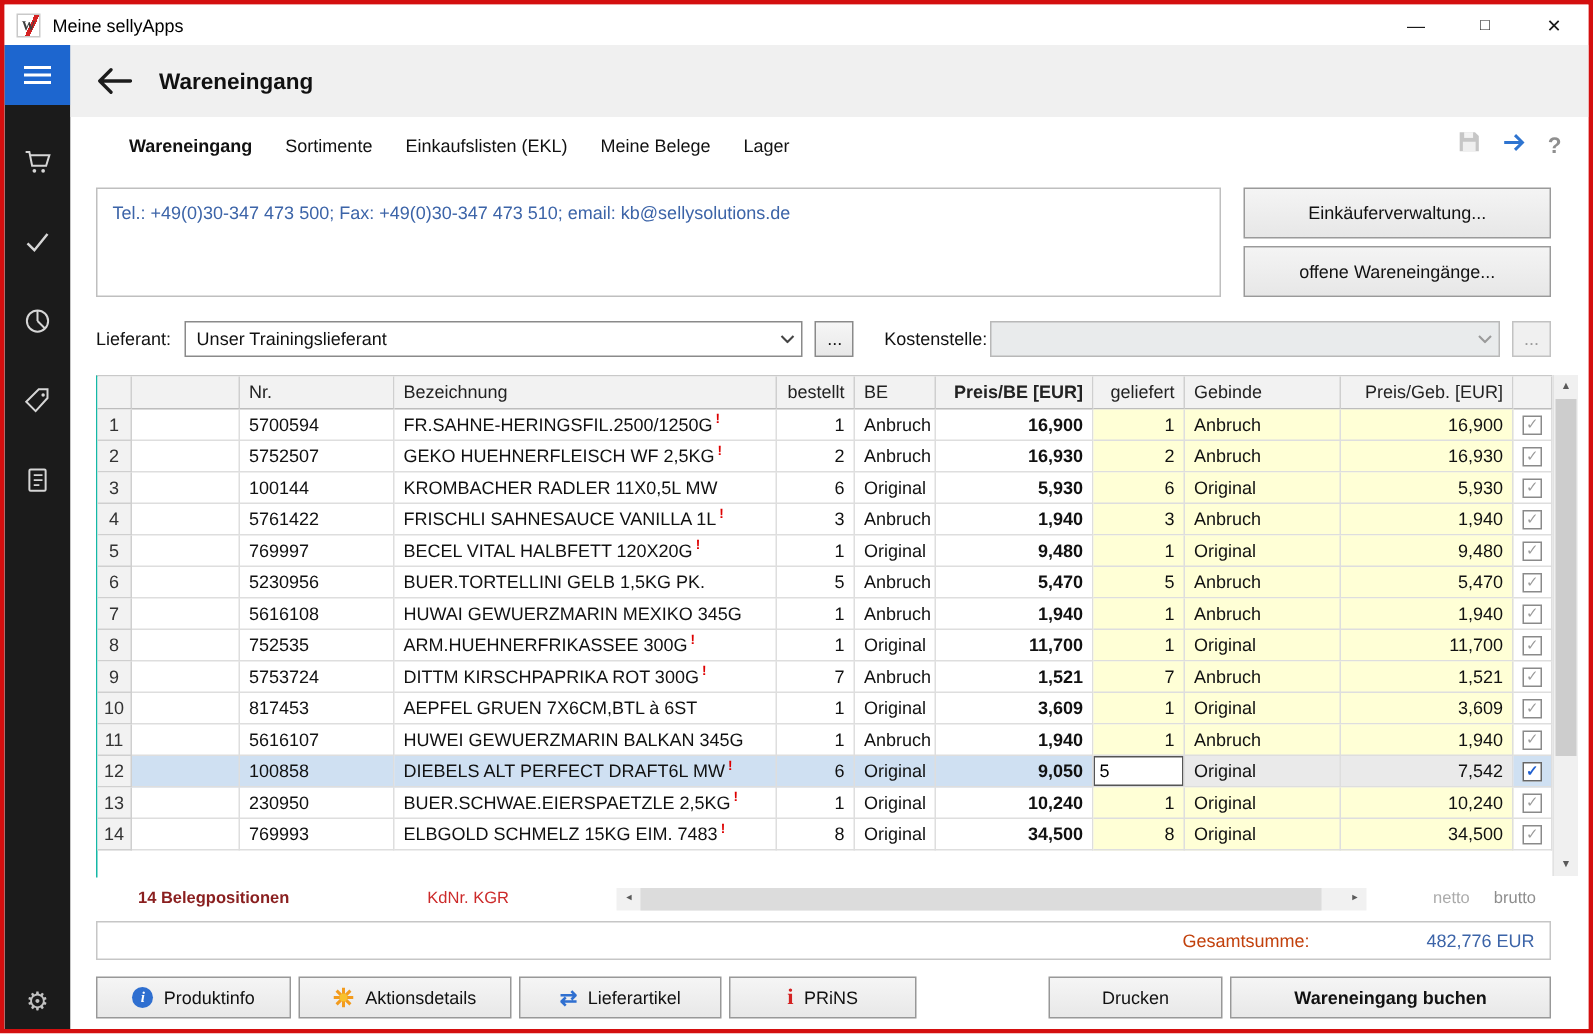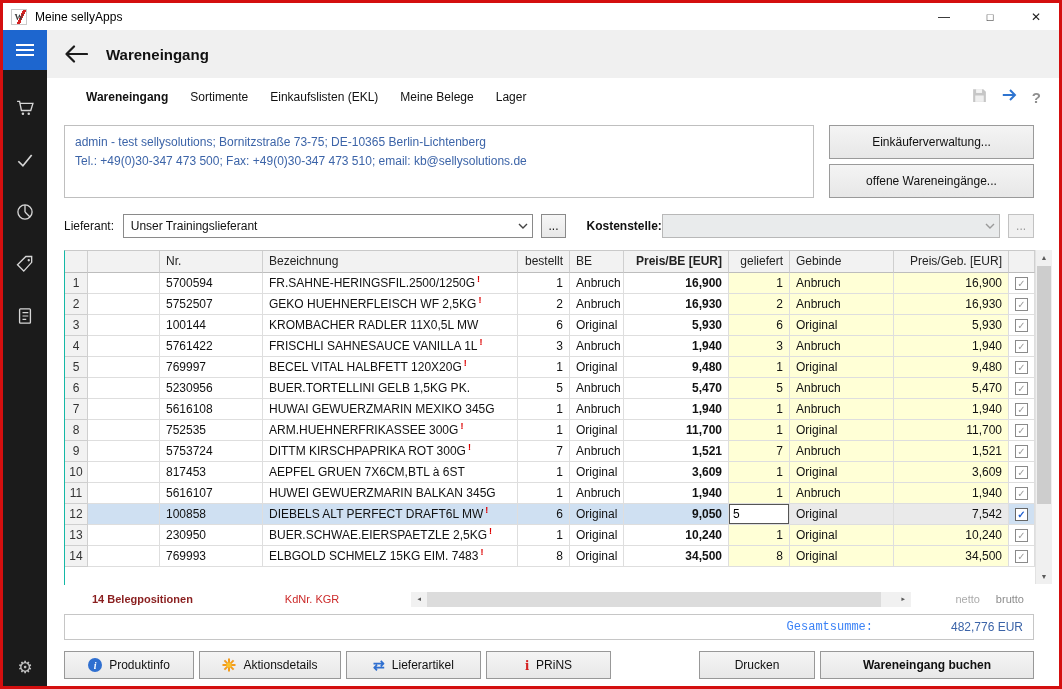--- a/index.html
+++ b/index.html
@@ -42,21 +42,21 @@
   
   .inforow{width:970px;margin-top:9px;display:flex;}
   .infobox{flex:1;box-sizing:border-box;border:1px solid #bfbfbf;background:#fff;padding:7px 10px;color:#3c64a8;font-size:12px;line-height:19px;}
   .sidebtns{width:205px;margin-left:15px;display:flex;flex-direction:column;gap:5px;}
   .sbtn{height:34px;box-sizing:border-box;border:1px solid #9a9a9a;background:linear-gradient(#f4f4f4,#e7e7e7);font-size:12px;color:#111;display:flex;align-items:center;justify-content:center;}
 
   
   .formrow{width:970px;margin-top:16px;display:flex;align-items:center;}
   .flabel{font-size:12px;color:#111;}
   .lbl-lieferant{width:64px;}
-  .lbl-kostenstelle{margin-left:20px;width:76px;font-weight:bold;}
+  .lbl-kostenstelle{margin-left:20px;width:76px;}
   .combo{width:446px;height:24px;box-sizing:border-box;border:1px solid #8a8a8a;background:#fff;display:flex;align-items:center;padding-left:7px;}
   .combo-text{flex:1;font-size:12px;color:#111;white-space:nowrap;overflow:hidden;}
   .combo-arrow{width:18px;align-self:stretch;display:flex;align-items:center;justify-content:center;}
   .combo.disabled{width:368px;background:#e9ebec;border-color:#b8b8b8;}
   .dots{width:28px;height:24px;margin-left:8px;box-sizing:border-box;border:1px solid #8a8a8a;background:linear-gradient(#f6f6f6,#e8e8e8);font-size:12px;color:#111;display:flex;align-items:center;justify-content:center;}
   .dots.disabled{color:#9a9a9a;background:#f0f0f0;border-color:#c2c2c2;}
 
   
   .tablewrap{margin-top:12px;display:flex;}
   .grid{width:970px;border-left:1px solid #14b8a6;border-top:1px solid #c9c9c9;background:#fff;}
@@ -89,21 +89,21 @@
   .kdnr{margin-left:92px;color:#cc2a2a;}
   .hscroll{margin-left:72px;width:500px;height:15px;display:flex;background:#f1f1f1;}
   .harrow{width:16px;display:flex;align-items:center;justify-content:center;font-size:6px;color:#5a5a5a;}
   .htrack{flex:1;}
   .hthumb{height:100%;width:97%;background:#dcdcdc;}
   .nb-netto{margin-left:auto;color:#ababab;}
   .nb-brutto{margin-left:16px;margin-right:10px;color:#8d8d8d;text-align:right;}
 
   
   .totalrow{width:970px;height:26px;margin-top:5px;box-sizing:border-box;border:1px solid #c6c6c6;display:flex;align-items:center;justify-content:flex-end;}
-  .total-label{font-size:12px;color:#3b82f6;font-family:Liberation Mono, monospace;}
+  .total-label{font-size:12px;color:#c2410c;}
   .total-value{min-width:150px;text-align:right;padding-right:10px;font-size:12px;color:#3c64a8;}
 
   
   .actionsrow{width:970px;margin-top:11px;display:flex;gap:5px;}
   .abtn{height:28px;box-sizing:border-box;border:1px solid #989898;background:linear-gradient(#f5f5f5,#e8e8e8);display:flex;align-items:center;justify-content:center;gap:7px;font-size:12px;color:#111;}
   .w-produktinfo{width:130px;}.w-aktionsdetails{width:142px;}.w-lieferartikel{width:135px;}.w-prins{width:125px;}
   .spacer{flex:1;}
   .w-drucken{width:116px;}
   .w-buchen{width:214px;font-weight:bold;}
   .info-ic{width:14px;height:14px;border-radius:50%;background:#2f6fd0;color:#fff;font:italic bold 10px "Liberation Serif",serif;display:flex;align-items:center;justify-content:center;}
@@ -199,21 +199,20 @@
               <svg width="18" height="16" viewBox="0 0 20 16">
                   <path d="M2 8h13M10 2.5L15.5 8 10 13.5" fill="none" stroke="#2e74d0" stroke-width="2.2"></path>
                 </svg>
             </span>
             <span class="help-ic">?</span>
           </div>
         </div>
 
         <div class="inforow">
           <div class="infobox">
-            <div>admin - test sellysolutions; Bornitzstraße 73-75; DE-10365 Berlin-Lichtenberg</div>
             <div>Tel.: +49(0)30-347 473 500; Fax: +49(0)30-347 473 510; email: kb@sellysolutions.de</div>
           </div>
           <div class="sidebtns">
             <div class="sbtn">Einkäuferverwaltung...</div>
             <div class="sbtn">offene Wareneingänge...</div>
           </div>
         </div>
 
         <div class="formrow">
           <span class="flabel lbl-lieferant">Lieferant:</span>

